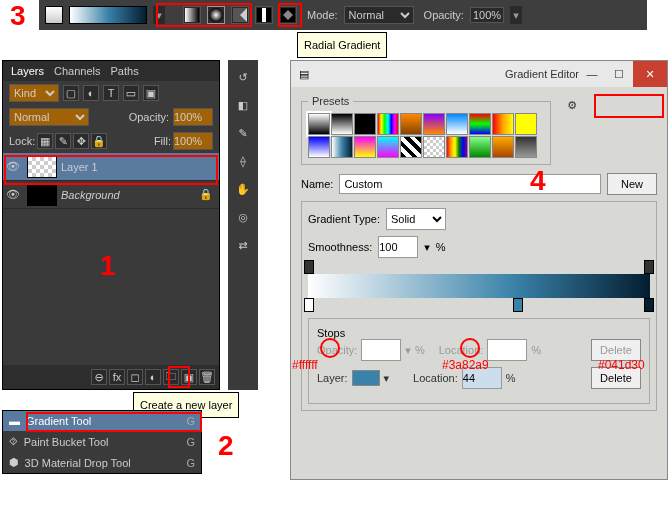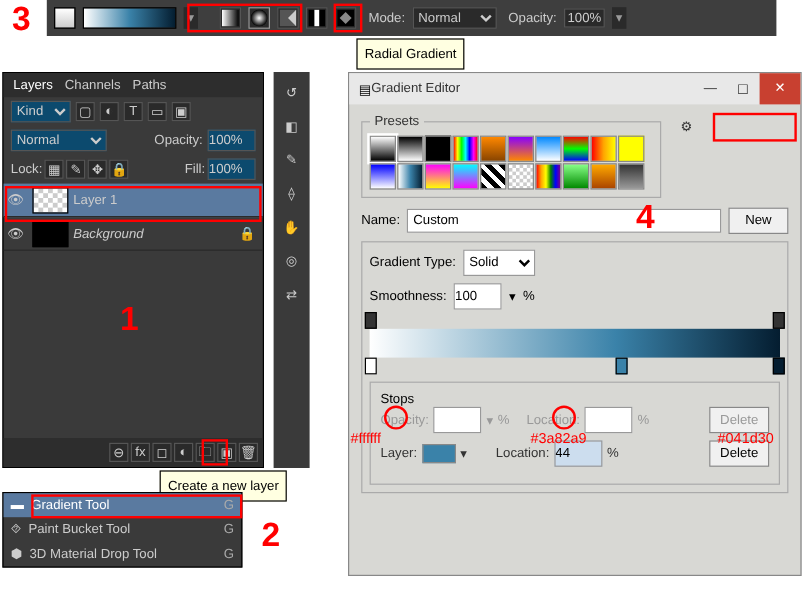--- a/index.html
+++ b/index.html
@@ -20,21 +20,21 @@
 .opts input{width:34px;height:16px;background:#2a2a2a;color:#ccc;border:1px solid #555;padding:0 2px}
 select.mode{width:70px;height:18px;background:#2a2a2a;color:#ccc;border:1px solid #555}
 .tip{position:absolute;background:#ffffe1;border:1px solid #000;padding:6px 6px;font-size:11px}
 
 
 .layers{position:absolute;top:60px;left:2px;width:218px;height:330px;background:#3a3a3a;color:#ccc;border:1px solid #000}
 .layers .tabs{display:flex;gap:10px;padding:4px 8px;background:#2d2d2d}
 .layers .tabs span:first-child{color:#fff}
 .layers .row{display:flex;align-items:center;gap:4px;padding:3px 6px}
 .layers .row2{display:flex;align-items:center;gap:2px;padding:3px 6px}
-.layers select,.layers input{background:#0c4a6e;color:#ccc;border:1px solid #555;height:18px;font-size:11px}
+.layers select,.layers input{background:#a16207;color:#ccc;border:1px solid #555;height:18px;font-size:11px}
 .layers .kind{width:50px}
 .layers .blend{width:80px}
 .layers .op{width:40px}
 .tiny{width:16px;height:16px;background:#2a2a2a;border:1px solid #555;display:inline-flex;align-items:center;justify-content:center}
 .lyr{display:flex;align-items:center;height:28px;border-bottom:1px solid #2a2a2a}
 .lyr.sel{background:#5a7aa0}
 .eye{width:20px;text-align:center}
 .thumb{width:30px;height:22px;background:#fff;border:1px solid #000;margin:0 4px}
 .thumb.chk{background:repeating-conic-gradient(#ccc 0 25%,#fff 0 50%) 0 0/8px 8px}
 .thumb.bk{background:#000}
@@ -49,21 +49,21 @@
 
 
 .fly{position:absolute;top:410px;left:2px;width:200px;background:#3a3a3a;color:#ccc;border:1px solid #000}
 .fly .it{display:flex;align-items:center;gap:6px;padding:4px 6px}
 .fly .it.sel{background:#5a7aa0;color:#fff}
 .fly .sc{margin-left:auto;color:#aaa}
 
 
 .ged{position:absolute;top:60px;left:290px;width:378px;height:420px;background:#d8d8d4;border:1px solid #888}
 .ged .ttl{height:26px;background:#e8e8e8;display:flex;align-items:center;padding:0 0 0 8px}
-.ged .ttl .t{flex:1;text-align:left;color:#333}
+.ged .ttl .t{flex:1;text-align:right;color:#333}
 .ged .min{width:26px;text-align:center;color:#333}
 .ged .max{width:28px;text-align:center;color:#333}
 .ged .cls{width:34px;height:26px;background:#c84030;color:#fff;text-align:center;line-height:26px}
 .ged .body{padding:8px 10px;position:relative}
 .ged fieldset{border:1px solid #aaa;padding:6px;margin-bottom:8px}
 .ged legend{padding:0 4px;color:#333}
 .ged .presets{width:240px}
 .ged .pgrid{display:flex;flex-wrap:wrap;gap:1px;width:236px}
 .ged .pc{width:22px;height:22px;border:1px solid #888}
 .ged .btns{position:absolute;top:8px;right:10px;display:flex;flex-direction:column;gap:4px}

